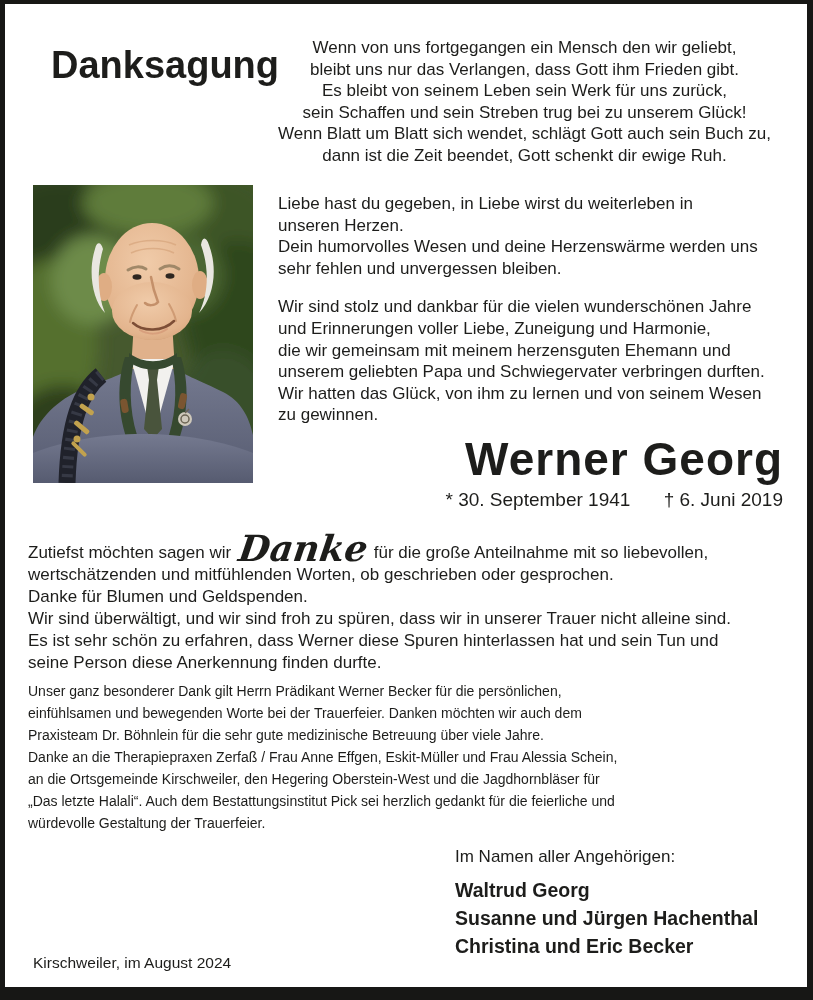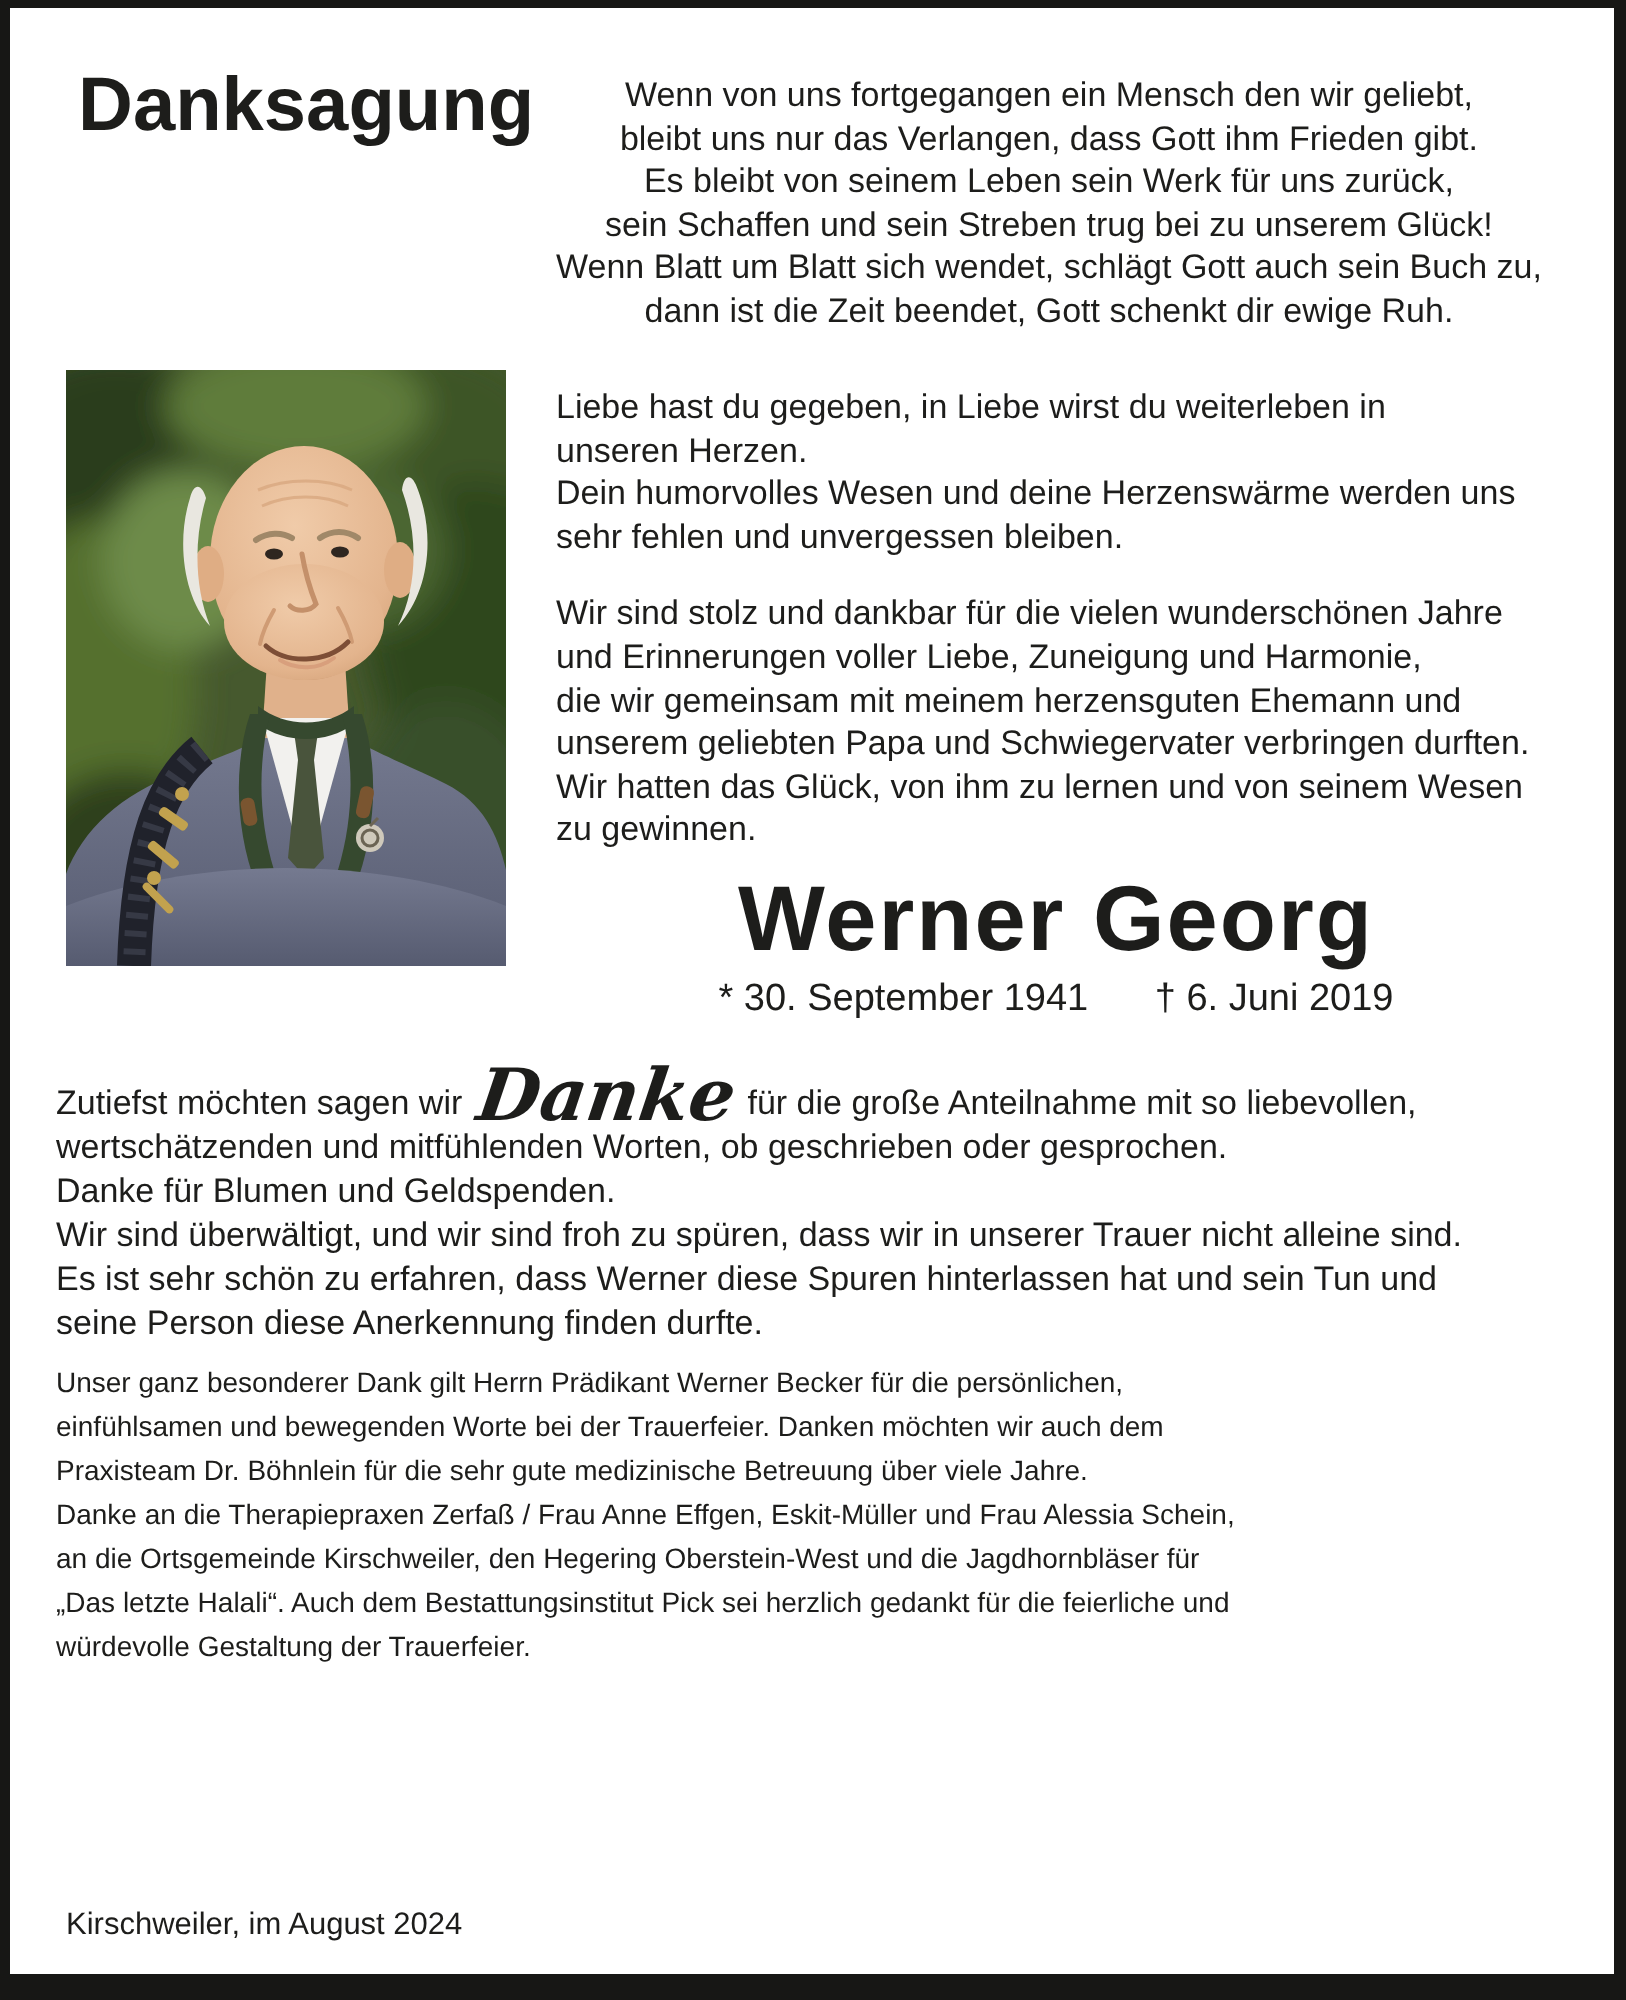--- a/index.html
+++ b/index.html
@@ -12,40 +12,40 @@
     border-color:#171715;
     border-width:4px 6px 13px 5px;
     font-family:"Liberation Sans", sans-serif;
     color:#1d1d1b;
     overflow:hidden;
   }
   .preline { white-space:pre-line; }
 
   .title {
     position:absolute; left:30px; top:24px;
-    margin:4px;
+    margin:16px;
     font-size:38px; font-weight:bold; letter-spacing:0px;
   }
   .poem {
     position:absolute; left:273px; top:33px;
     font-size:17px; line-height:21.5px;text-align:center;
   }
   .photo {
     position:absolute; left:28px; top:181px;
     width:220px; height:298px; display:block;
   }
   .tribute {
     position:absolute; left:273px; top:189px; width:525px;
     font-size:17px; line-height:21.6px;
   }
   .tribute p { margin:0 0 17px 0; }
 
   .deceased-block {
     position:absolute; left:268px; top:431px; width:510px;
-    text-align:center;
+    text-align:right;
   }
   .deceased-name {
     font-size:46px; font-weight:bold; line-height:48px; letter-spacing:1px;
   }
   .dates { margin-top:6px; font-size:19px; }
   .death-date { margin-left:28px; }
 
   .thanks1 {
     position:absolute; left:23px; top:526px; width:775px;
     font-size:17px; line-height:22px;
@@ -213,16 +213,24 @@
   </div>
 
   <p class="thanks2 preline">Unser ganz besonderer Dank gilt Herrn Prädikant Werner Becker für die persönlichen,
 einfühlsamen und bewegenden Worte bei der Trauerfeier. Danken möchten wir auch dem
 Praxisteam Dr. Böhnlein für die sehr gute medizinische Betreuung über viele Jahre.
 Danke an die Therapiepraxen Zerfaß / Frau Anne Effgen, Eskit-Müller und Frau Alessia Schein,
 an die Ortsgemeinde Kirschweiler, den Hegering Oberstein-West und die Jagdhornbläser für
 „Das letzte Halali“. Auch dem Bestattungsinstitut Pick sei herzlich gedankt für die feierliche und
 würdevolle Gestaltung der Trauerfeier.</p>
 
+  <div class="closing">
+    <div>Im Namen aller Angehörigen:</div>
+    <div class="family-names">
+      <div>Waltrud Georg</div>
+      <div>Susanne und Jürgen Hachenthal</div>
+      <div>Christina und Eric Becker</div>
+    </div>
+  </div>
 
   <div class="placedate">Kirschweiler, im August 2024</div>
 
 </div>
 
 </body></html>

